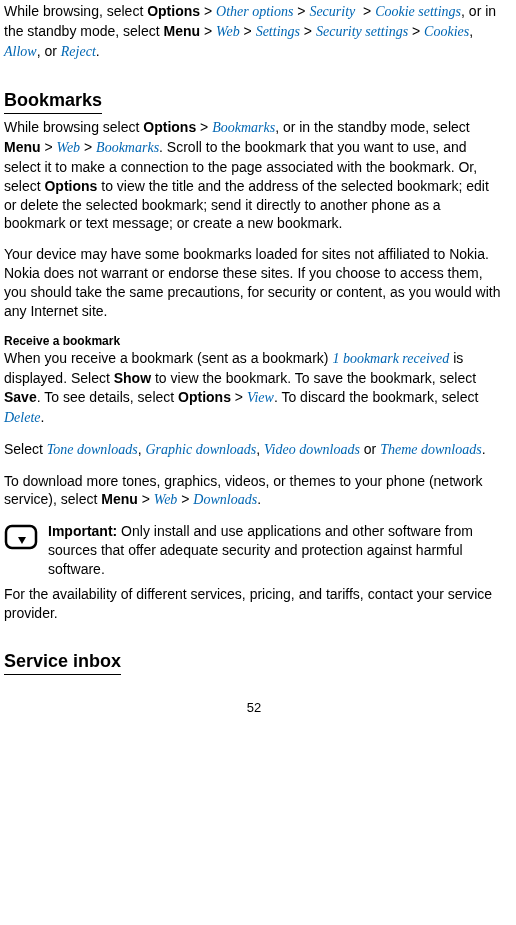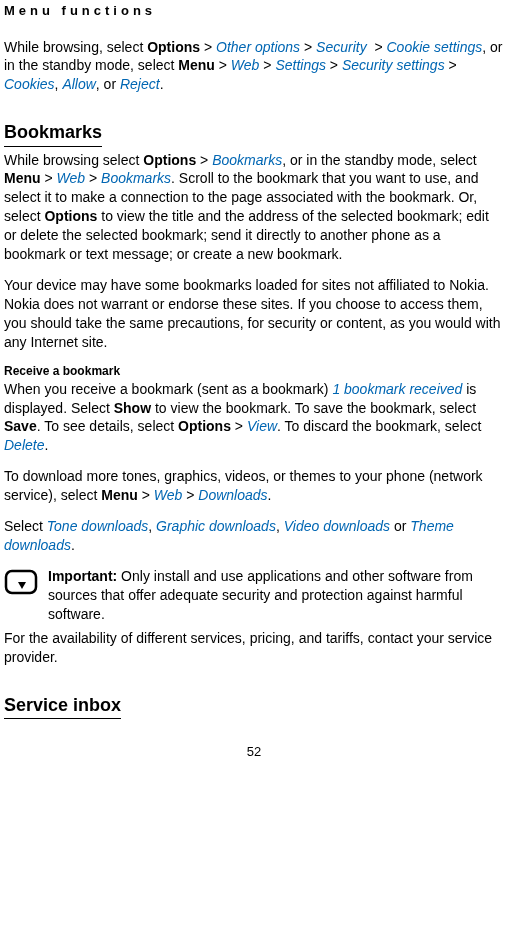--- a/index.html
+++ b/index.html
@@ -25,20 +25,21 @@
     .para {
       margin: 0 0 12px 0;
     }
     .highlight {
       color: #000000;
       font-weight: bold;
     }
     .highlight-italic {
       color: #0066b3;
       font-style: italic;
+      font-family: Liberation Serif, serif;
     }
     h2.section {
       font-size: 18px;
       font-weight: bold;
       margin: 14px 0 4px 0;
       border-bottom: 1px solid #000;
       padding-bottom: 1px;
       display: inline-block;
     }
     h3.subsection {
@@ -65,21 +66,20 @@
       text-align: center;
     }
     .section-block {
       display: block;
     }
   </style>
 </head>
 <body>
 
 <div class="page">
-  <div class="header">Menu functions</div>
 
   <p class="para">
     <span>While browsing, select </span><span class="highlight">Options</span><span> &gt; </span><span class="highlight-italic">Other options</span><span> &gt; </span><span class="highlight-italic">Security</span><span>&nbsp; &gt; </span><span class="highlight-italic">Cookie settings</span><span>, or in the standby mode, select </span><span class="highlight">Menu</span><span> &gt; </span><span class="highlight-italic">Web</span><span> &gt; </span><span class="highlight-italic">Settings</span><span> &gt; </span><span class="highlight-italic">Security settings</span><span> &gt; </span><span class="highlight-italic">Cookies</span><span>, </span><span class="highlight-italic">Allow</span><span>, or </span><span class="highlight-italic">Reject</span><span>.</span>
   </p>
 
   <div class="section-block">
     <h2 class="section">Bookmarks</h2>
   </div>
 
   <p class="para">
@@ -89,25 +89,25 @@
   <p class="para">Your device may have some bookmarks loaded for sites not affiliated to Nokia. Nokia does not warrant or endorse these sites. If you choose to access them, you should take the same precautions, for security or content, as you would with any Internet site.</p>
 
   <h3 class="subsection">Receive a bookmark</h3>
 
   <p class="para">
     <span>When you receive a bookmark (sent as a bookmark) </span><span class="highlight-italic">1 bookmark received</span><span> is displayed. Select </span><span class="highlight">Show</span><span> to view the bookmark. To save the bookmark, select </span><span class="highlight">Save</span><span>. To see details, select </span><span class="highlight">Options</span><span> &gt; </span><span class="highlight-italic">View</span><span>. To discard the bookmark, select </span><span class="highlight-italic">Delete</span><span>.</span>
   </p>
 
 
   <p class="para">
-    <span>To download more tones, graphics, videos, or themes to your phone (network service), select </span><span class="highlight">Menu</span><span> &gt; </span><span class="highlight-italic">Web</span><span> &gt; </span><span class="highlight-italic">Downloads</span><span>.</span>
+    <span>Select </span><span class="highlight-italic">Tone downloads</span><span>, </span><span class="highlight-italic">Graphic downloads</span><span>, </span><span class="highlight-italic">Video downloads</span><span> or </span><span class="highlight-italic">Theme downloads</span><span>.</span>
   </p>
 
   <p class="para">
-    <span>Select </span><span class="highlight-italic">Tone downloads</span><span>, </span><span class="highlight-italic">Graphic downloads</span><span>, </span><span class="highlight-italic">Video downloads</span><span> or </span><span class="highlight-italic">Theme downloads</span><span>.</span>
+    <span>To download more tones, graphics, videos, or themes to your phone (network service), select </span><span class="highlight">Menu</span><span> &gt; </span><span class="highlight-italic">Web</span><span> &gt; </span><span class="highlight-italic">Downloads</span><span>.</span>
   </p>
 
   <div class="important-row">
     <div class="important-icon">
       <svg width="34" height="30" viewBox="0 0 34 30">
         <rect x="2" y="2" width="30" height="22" rx="6" ry="6" fill="none" stroke="#000" stroke-width="2.5"></rect>
         <polygon points="14,13 22,13 18,20" fill="#000"></polygon>
       </svg>
     </div>
     <div class="important-text">

